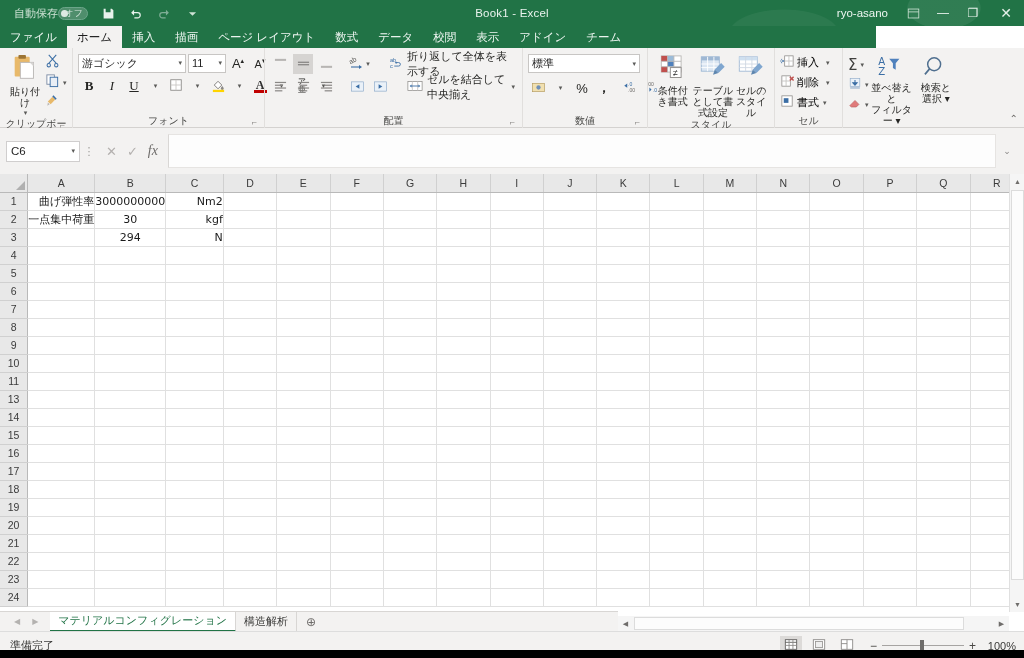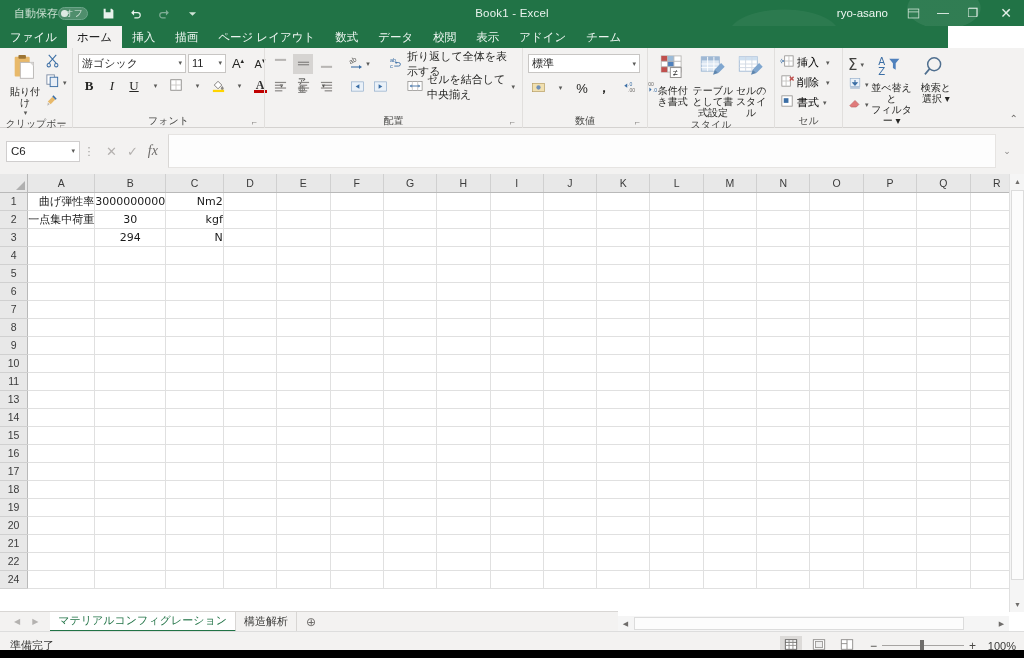--- a/index.html
+++ b/index.html
@@ -48,21 +48,21 @@
   }
   .win-right {
     position:absolute; right:0; top:0; height:26px; display:flex; align-items:center; z-index:3;
   }
   .username { font-size:11.5px; color:#eef6f1; margin-right:10px; }
   .wbtn { width:30px;height:26px; display:flex;align-items:center;justify-content:center; color:#e6f1ea; font-size:12px;}
   .wbtn.close{ width:36px; font-size:14px; }
 
   
   .tabstrip{
-    position:absolute; left:0; top:26px; width:948px; height:22px;
+    position:absolute; left:0; top:26px; width:876px; height:22px;
     background:#217346; display:flex; align-items:flex-end; z-index:2;
   }
   .tab{
     height:22px; padding:0 10px; display:flex; align-items:center;
     font-size:11.5px; color:#f0f7f3; white-space:nowrap;
   }
   .tab.active{ background:#f3f2f1; color:#1c1c1c; }
   .tellme{ display:flex; align-items:center; gap:4px; padding-left:14px; font-size:11.5px; color:#f0f7f3;}
   .share{
     position:absolute; right:6px; top:26px; height:22px; display:flex; 
@@ -1181,20 +1181,41 @@
             <td class="cell" style="width: 54px;"></td>
             <td class="cell" style="width: 54px;"></td>
             <td class="cell" style="width: 54px;"></td>
             <td class="cell" style="width: 54px;"></td>
             <td class="cell" style="width: 54px;"></td>
             <td class="cell" style="width: 54px;"></td>
             <td class="cell" style="width: 54px;"></td>
             <td class="cell" style="width: 54px;"></td>
           </tr>
           <tr>
+            <td class="rhead">23</td>
+            <td class="cell" style="width: 58px;"></td>
+            <td class="cell" style="width: 63px;"></td>
+            <td class="cell" style="width: 58px;"></td>
+            <td class="cell" style="width: 54px;"></td>
+            <td class="cell" style="width: 54px;"></td>
+            <td class="cell" style="width: 54px;"></td>
+            <td class="cell" style="width: 54px;"></td>
+            <td class="cell" style="width: 54px;"></td>
+            <td class="cell" style="width: 54px;"></td>
+            <td class="cell" style="width: 54px;"></td>
+            <td class="cell" style="width: 54px;"></td>
+            <td class="cell" style="width: 54px;"></td>
+            <td class="cell" style="width: 54px;"></td>
+            <td class="cell" style="width: 54px;"></td>
+            <td class="cell" style="width: 54px;"></td>
+            <td class="cell" style="width: 54px;"></td>
+            <td class="cell" style="width: 54px;"></td>
+            <td class="cell" style="width: 54px;"></td>
+          </tr>
+          <tr>
             <td class="rhead">24</td>
             <td class="cell" style="width: 58px;"></td>
             <td class="cell" style="width: 63px;"></td>
             <td class="cell" style="width: 58px;"></td>
             <td class="cell" style="width: 54px;"></td>
             <td class="cell" style="width: 54px;"></td>
             <td class="cell" style="width: 54px;"></td>
             <td class="cell" style="width: 54px;"></td>
             <td class="cell" style="width: 54px;"></td>
             <td class="cell" style="width: 54px;"></td>

